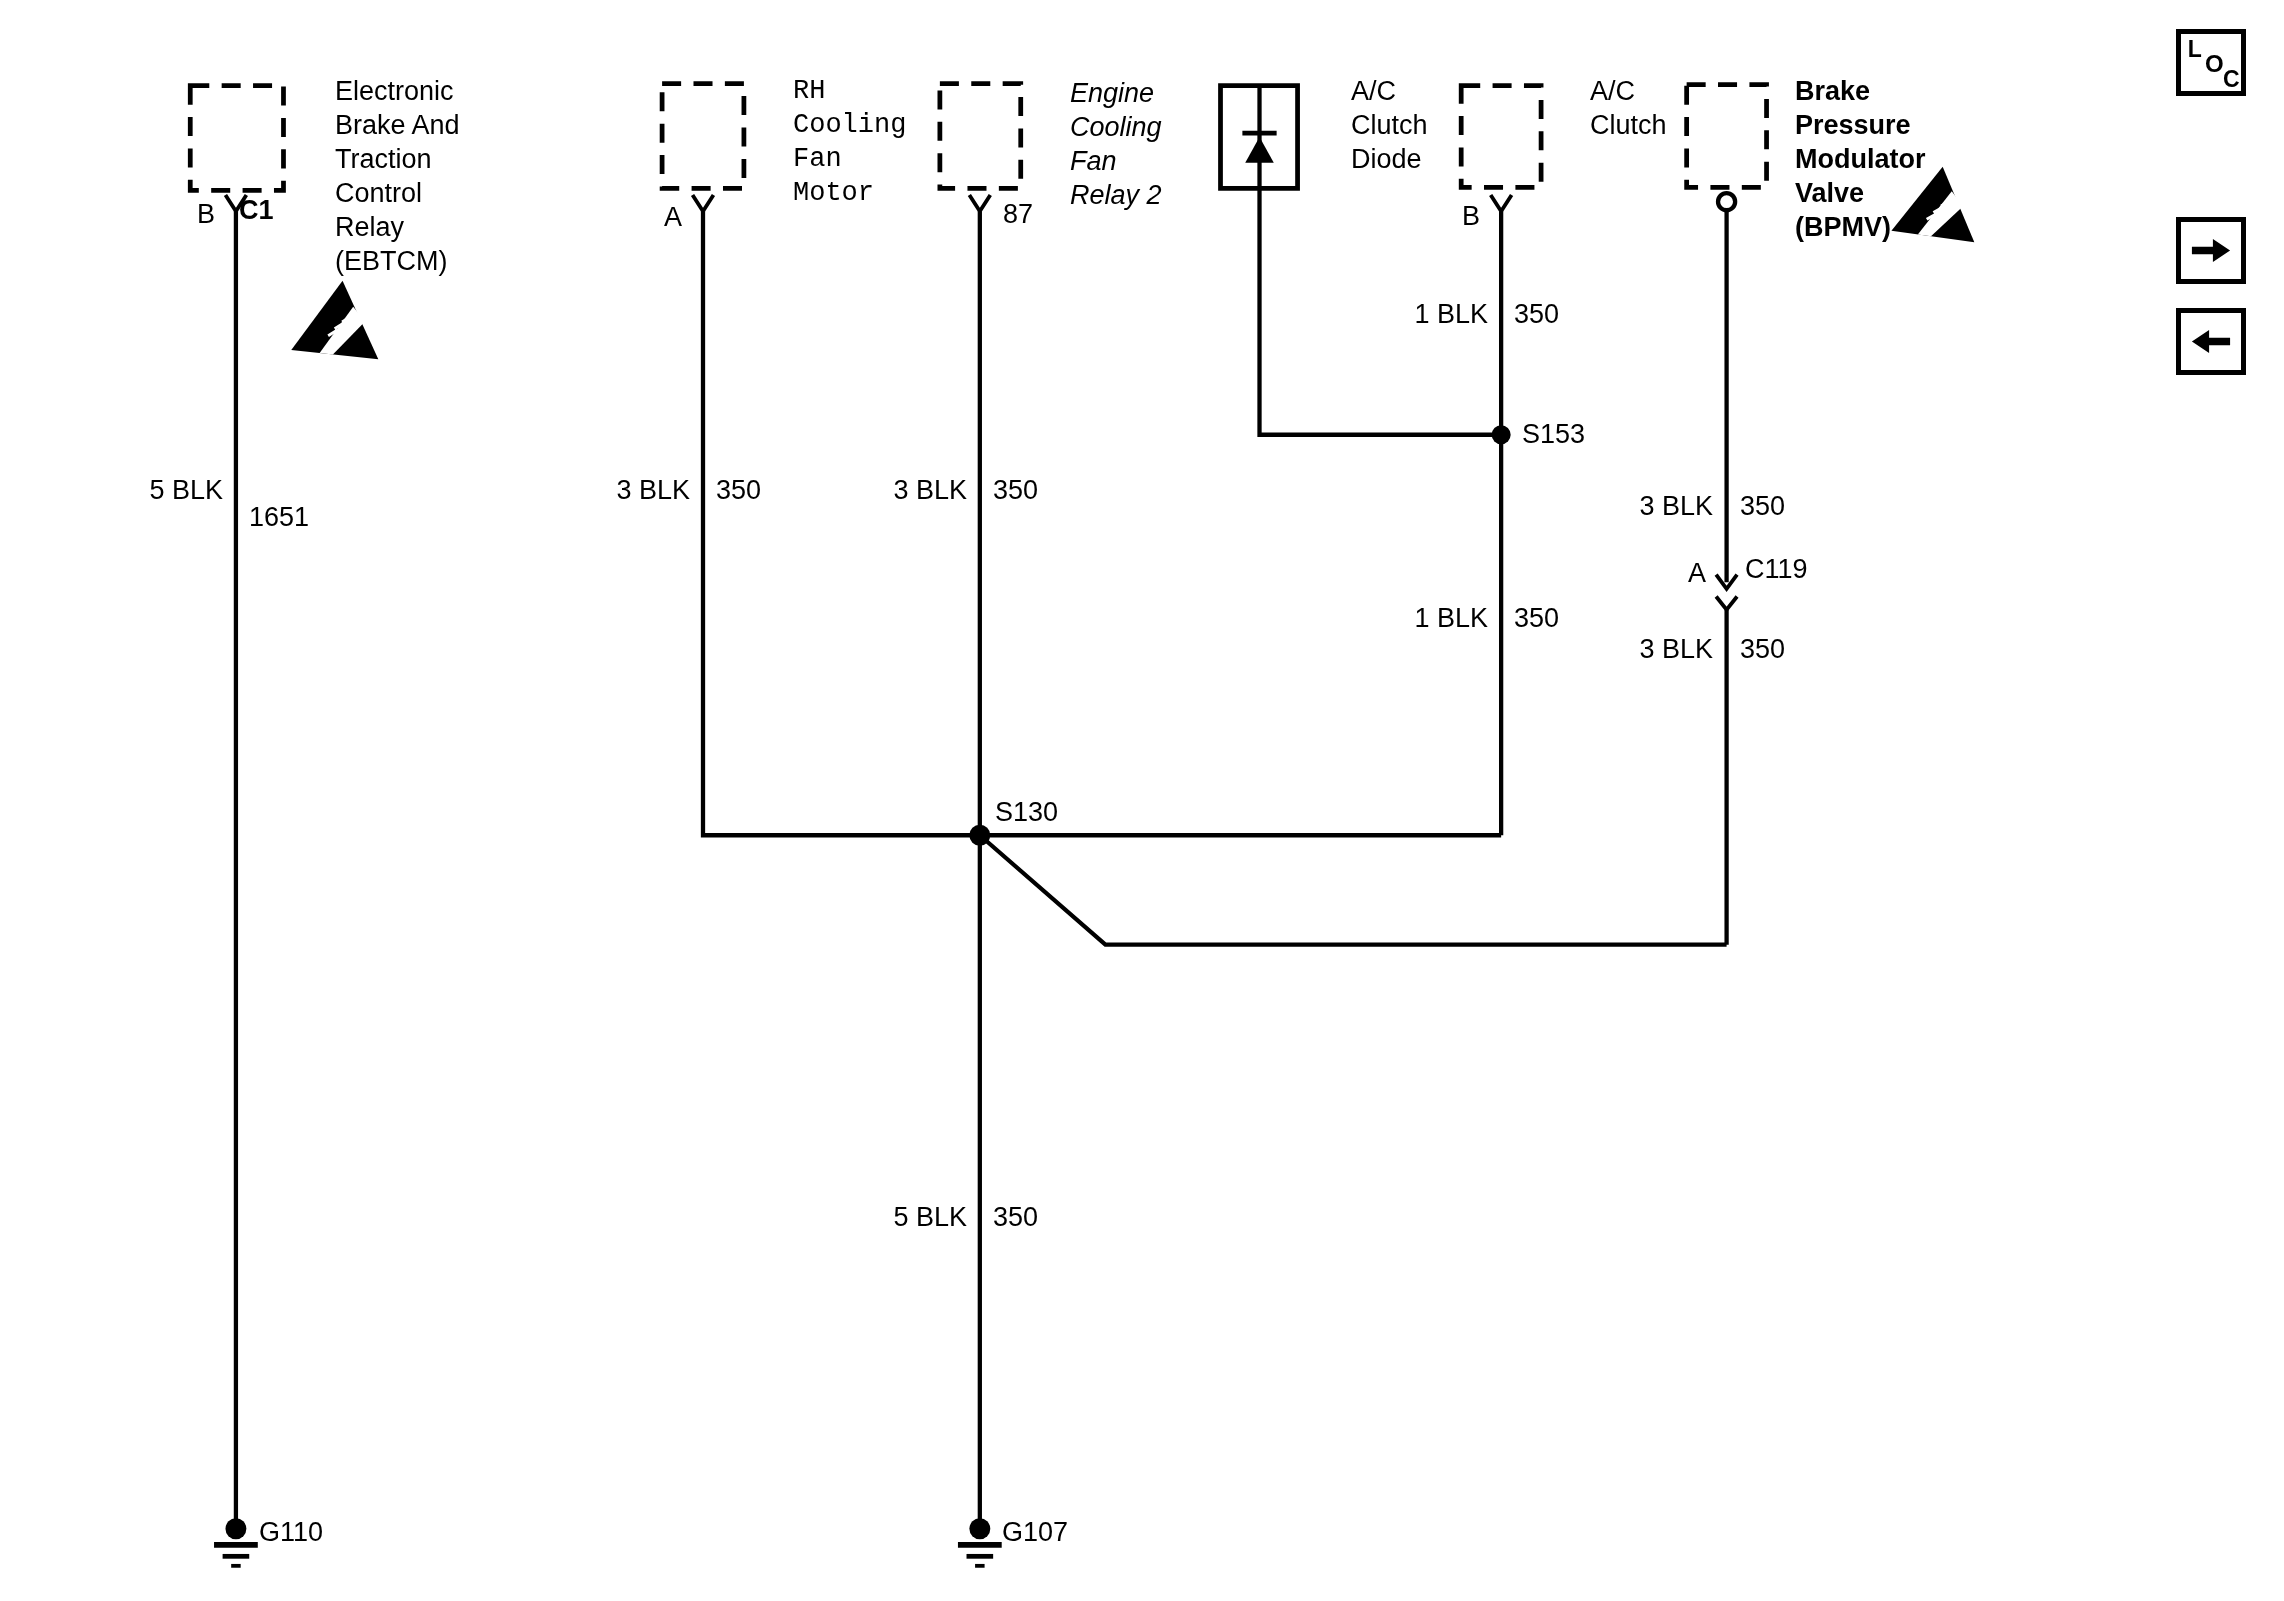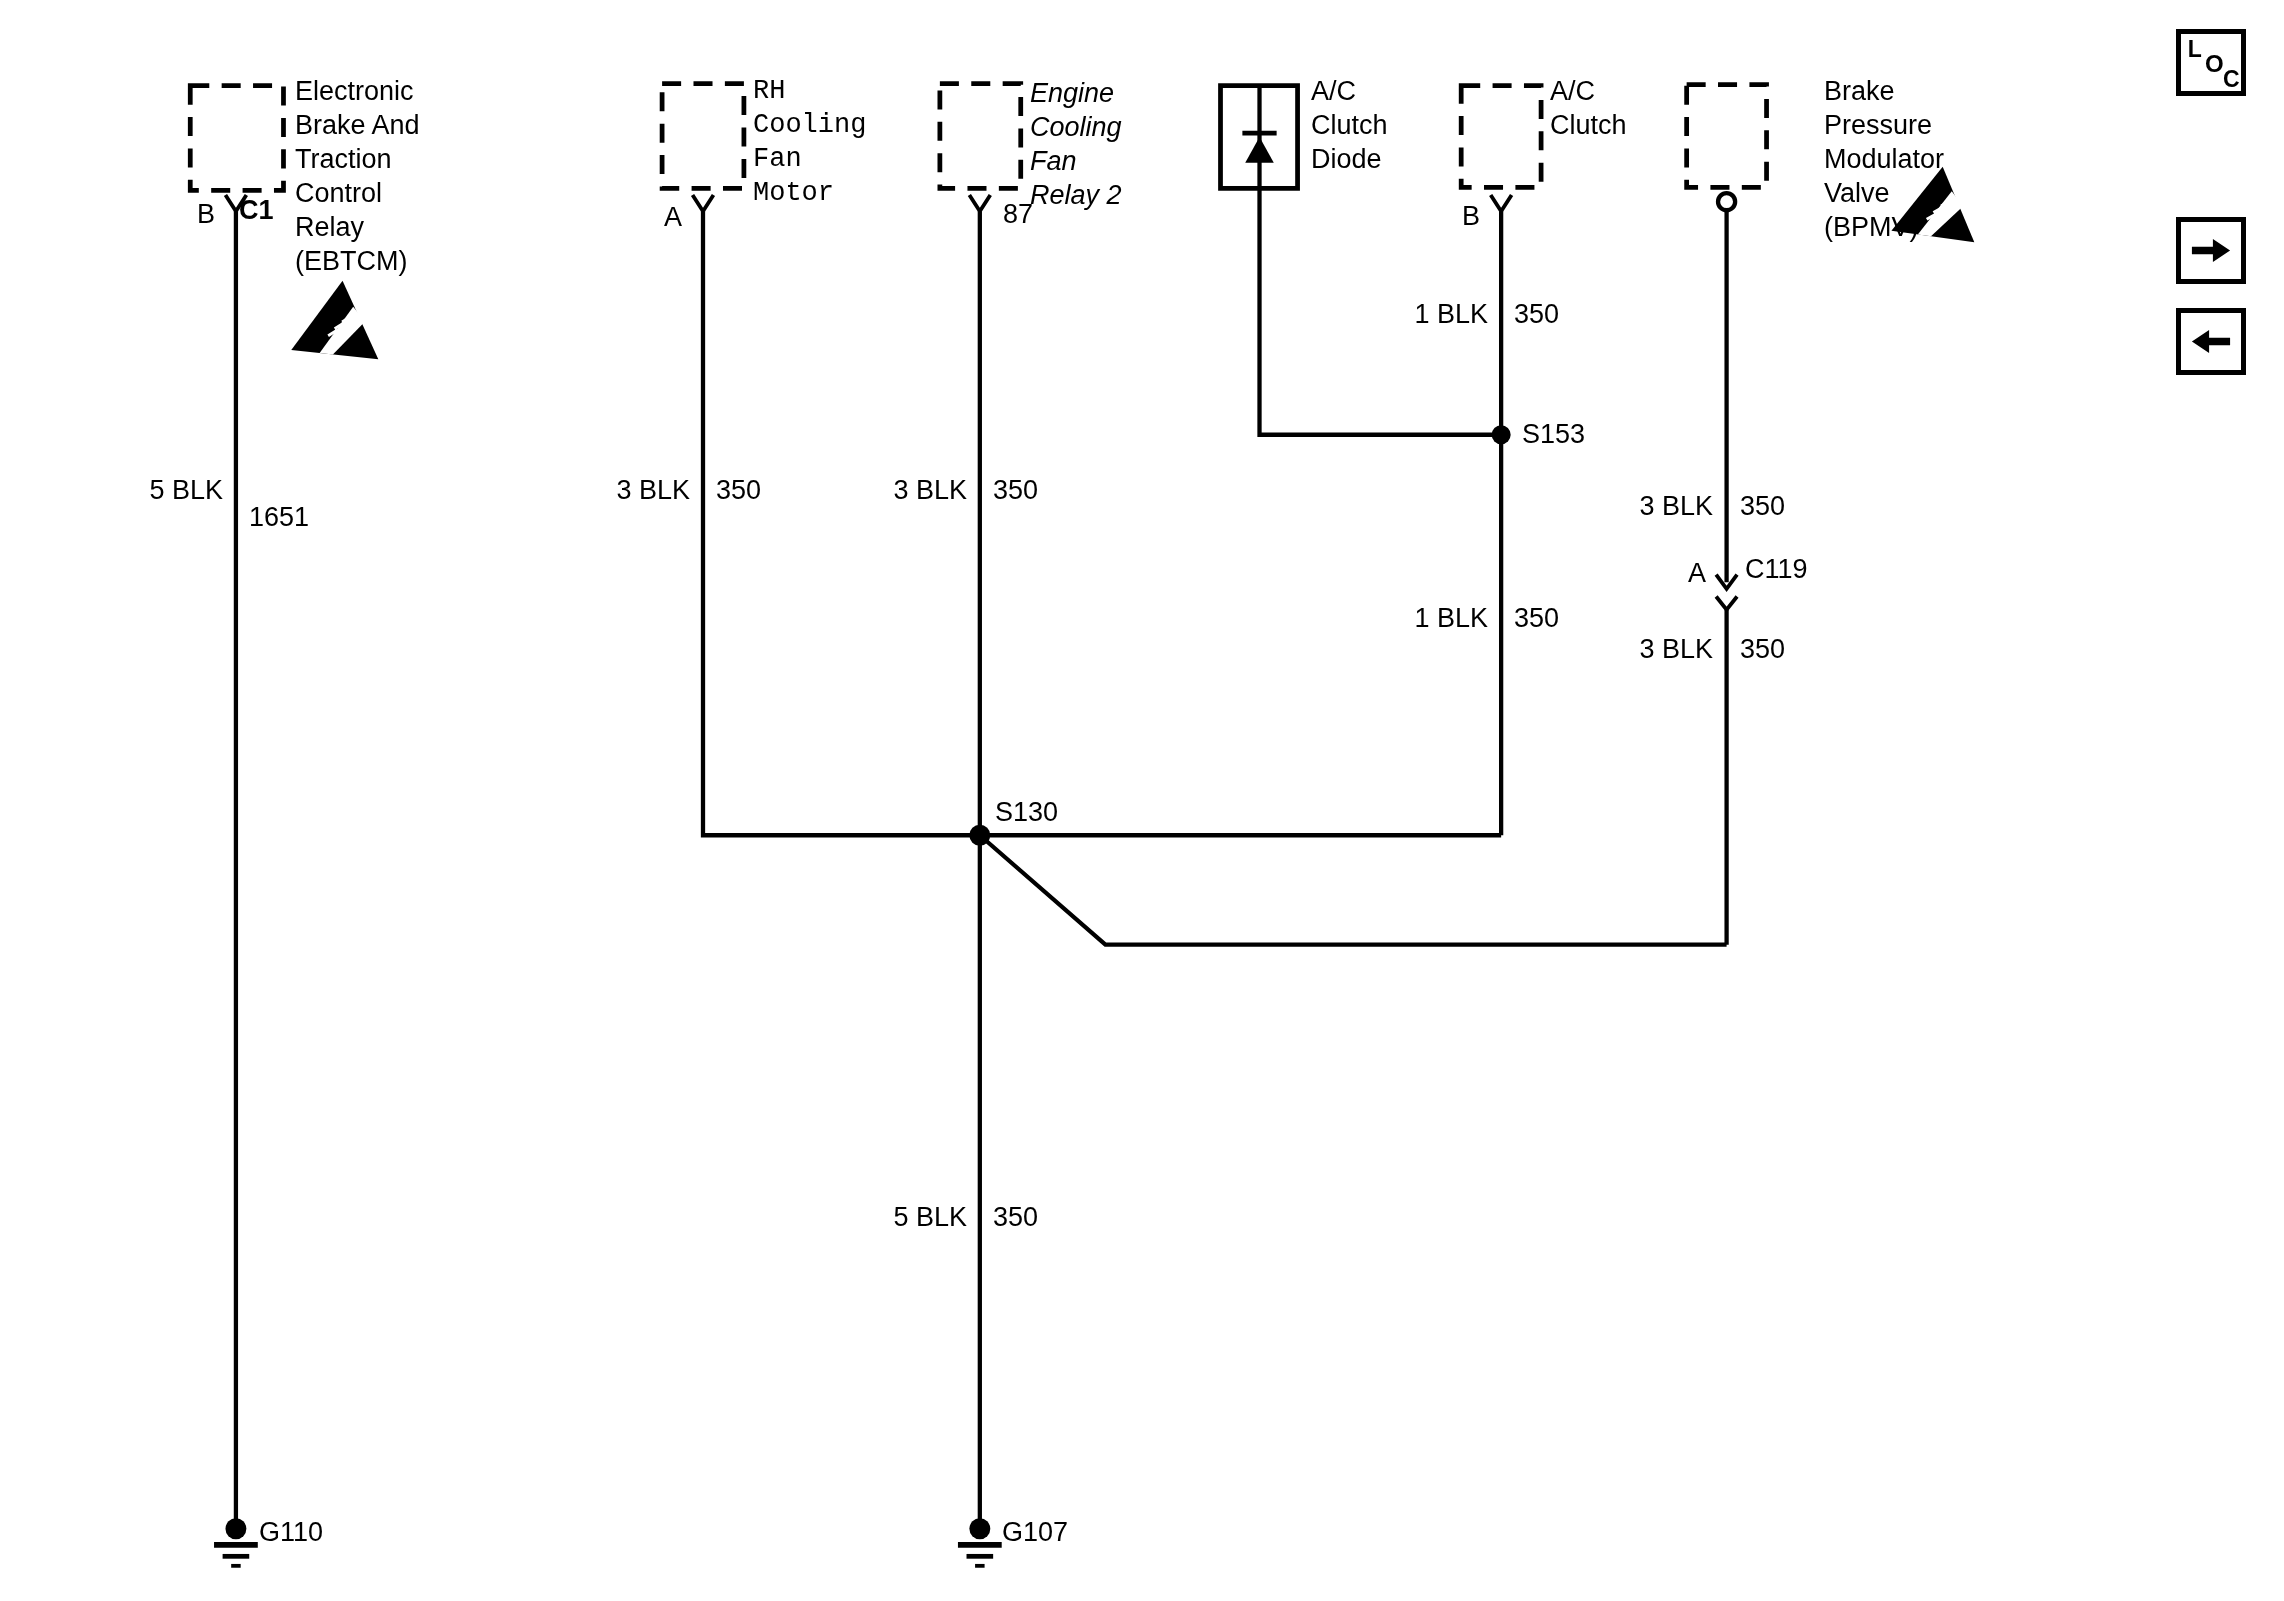--- a/index.html
+++ b/index.html
@@ -1,20 +1,20 @@
 <!DOCTYPE html>
 <html style="font-size:15px"><head>
 <meta charset="utf-8">
 <style>
   html,body{margin:0;padding:0;background:#fff;}
   .canvas{position:relative;width:2285px;height:1602px;background:#fff;
           font-family:"Liberation Sans",sans-serif;color:#000;overflow:hidden;}
   svg.diagram{position:absolute;left:0;top:0;}
   .lbl{position:absolute;font-size:27px;line-height:1;white-space:nowrap;}
-  .comp{position:absolute;font-size:27px;line-height:34px;white-space:nowrap;}
+  .comp{position:absolute;font-size:27px;line-height:34px;white-space:nowrap;margin-left:40px;}
   .btn{position:absolute;left:2176px;width:70px;height:67px;border:5.7px solid #000;
        background:#fff;box-sizing:border-box;display:flex;align-items:center;justify-content:center;cursor:pointer;}
   .btn.loc{display:block;position:absolute;}
   .btn.loc span{position:absolute;font-weight:bold;line-height:1;}
   .loc-l{left:6.7px;top:4.8px;font-size:23px;}
   .loc-o{left:24px;top:18px;font-size:24px;}
   .loc-c{left:42px;top:34px;font-size:23px;}
 </style>
 </head>
 <body>
@@ -119,21 +119,21 @@
   </div>
   <div class="comp" style="left:1311px;top:74px;">
     <div>A/C</div>
     <div>Clutch</div>
     <div>Diode</div>
   </div>
   <div class="comp" style="left:1550px;top:74px;">
     <div>A/C</div>
     <div>Clutch</div>
   </div>
-  <div class="comp" style="left:1824px;top:74px;">
+  <div class="comp" style="left:1755px;top:74px;font-weight:bold;">
     <div>Brake</div>
     <div>Pressure</div>
     <div>Modulator</div>
     <div>Valve</div>
     <div>(BPMV)</div>
   </div>
 
   <div class="lbl" style="right:2070px;top:201px;">B</div>
   <div class="lbl" style="left:239px;top:197px;font-weight:bold;">C1</div>
   <div class="lbl" style="right:1603px;top:204px;">A</div>

